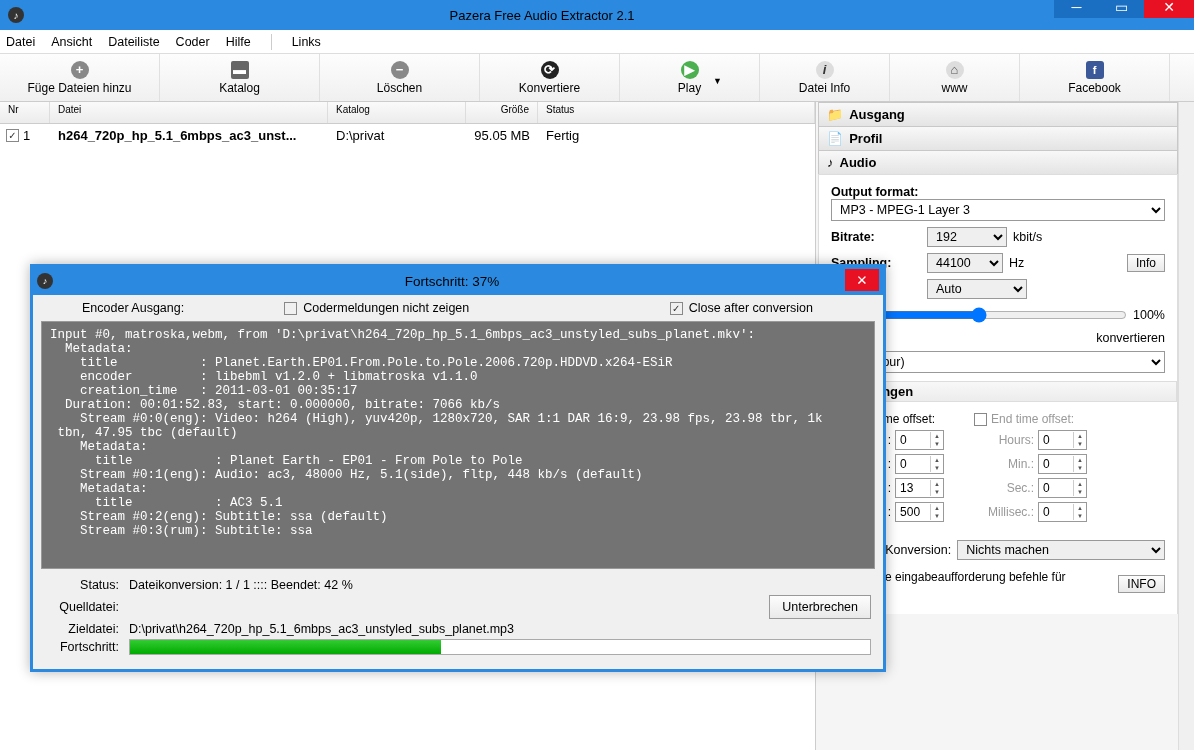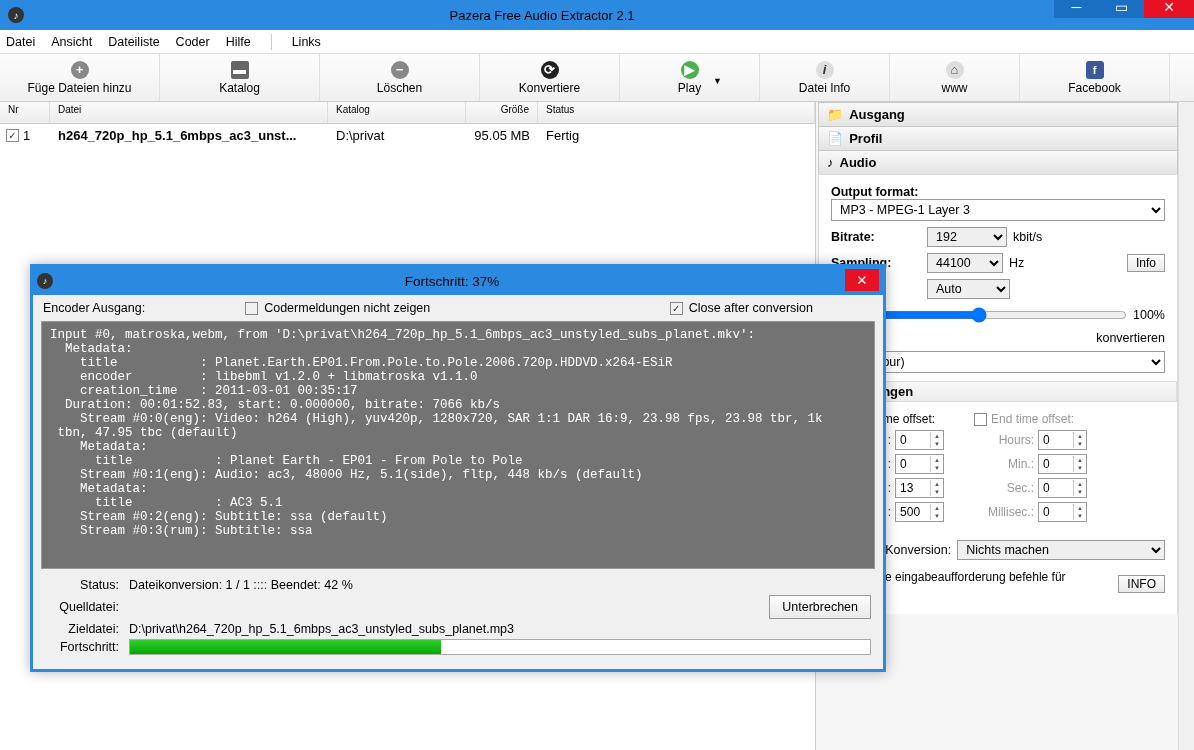--- a/index.html
+++ b/index.html
@@ -49,21 +49,21 @@
 .spin input{ border:none; width:34px; text-align:left; padding:0 4px; font-size:12px;}
 .spin .arrows{ display:flex; flex-direction:column; border-left:1px solid #ccc;}
 .spin .arrows span{ font-size:6px; padding:0 3px; line-height:8px; cursor:pointer; color:#555;}
 .btn-sm{ border:1px solid #999; background:linear-gradient(#fdfdfd,#e9e9e9); padding:1px 8px; font-size:12px; cursor:pointer;}
 
 .dialog { position: absolute; left: 30px; top: 264px; width: 856px; height: 408px; border: 3px solid #2b8ae0; background: #f0f0f0; box-shadow: 0 0 12px rgba(0,0,0,0.3); z-index:10;}
 .dlg-title { background: #2b8ae0; height: 28px; display: flex; align-items: center; padding: 0 4px; font-size: 13.5px; }
 .dlg-title .ico { width: 16px; height: 16px; background: #333; border-radius: 50%; margin-right: 6px; display:flex;align-items:center;justify-content:center;color:#fff;font-size:9px; }
 .dlg-title .txt { flex: 1; text-align: center; }
 .dlg-title .x { background: #e81123; color: #fff; width: 34px; height: 22px; display: flex; align-items: center; justify-content: center; cursor:pointer; margin-top:-3px;}
-.dlg-top { display: flex; align-items: center; padding: 6px 10px; font-size: 12.5px; gap: 20px; background:#f0f0f0;}
+.dlg-top { display: flex; align-items: center; padding: 6px 10px; font-size: 12.5px; gap: 20px; background:#f0f0f0;margin-left:39px;}
 .dlg-top .grp { display: flex; align-items: center; gap: 6px; }
 .console { background: #737373; color: #fff; font-family: "Courier New", monospace; font-size: 12.5px; padding: 6px 8px; margin: 0 8px; height: 248px; overflow: auto; white-space: pre; border:1px solid #999; position:relative;}
 .dlg-footer { padding: 6px 12px 8px 12px; font-size: 12.5px; }
 .dlg-footer .ln { display: flex; gap: 10px; margin: 3px 0; align-items:center;}
 .dlg-footer .ln .l { width: 74px; text-align: right; }
 .prog { flex: 1; height: 16px; border: 1px solid #aaa; background: #fff; position: relative; }
 .prog .fill { position: absolute; left: 0; top: 0; height: 100%; background: linear-gradient(#3c3, #0a0); }
 .btn { border: 1px solid #999; background: linear-gradient(#fdfdfd, #e9e9e9); padding: 4px 12px; font-size: 12.5px; cursor: pointer; }
 </style>
 </head>
@@ -171,21 +171,21 @@
         </div>
       <div class="field-row">
           <span class="lbl">Sampling:</span>
           <select style="width:76px"><option>44100</option></select>
           <span>Hz</span>
           <span style="flex:1"></span>
           <span class="btn-sm">Info</span>
         </div>
       <div class="field-row">
           <span class="lbl">Kanäle:</span>
-          <select style="width:83px"><option>Auto</option></select>
+          <select style="width:100px"><option>Auto</option></select>
         </div>
       <div class="field-row">
           <input type="range" class="slider" min="0" max="200" value="100" style="">
           <span>100%</span>
         </div>
       <div class="field-row" style="justify-content:flex-end;">
           <span>konvertieren</span>
         </div>
       <select class="sel"><option>(Audiospur)</option></select>
 

